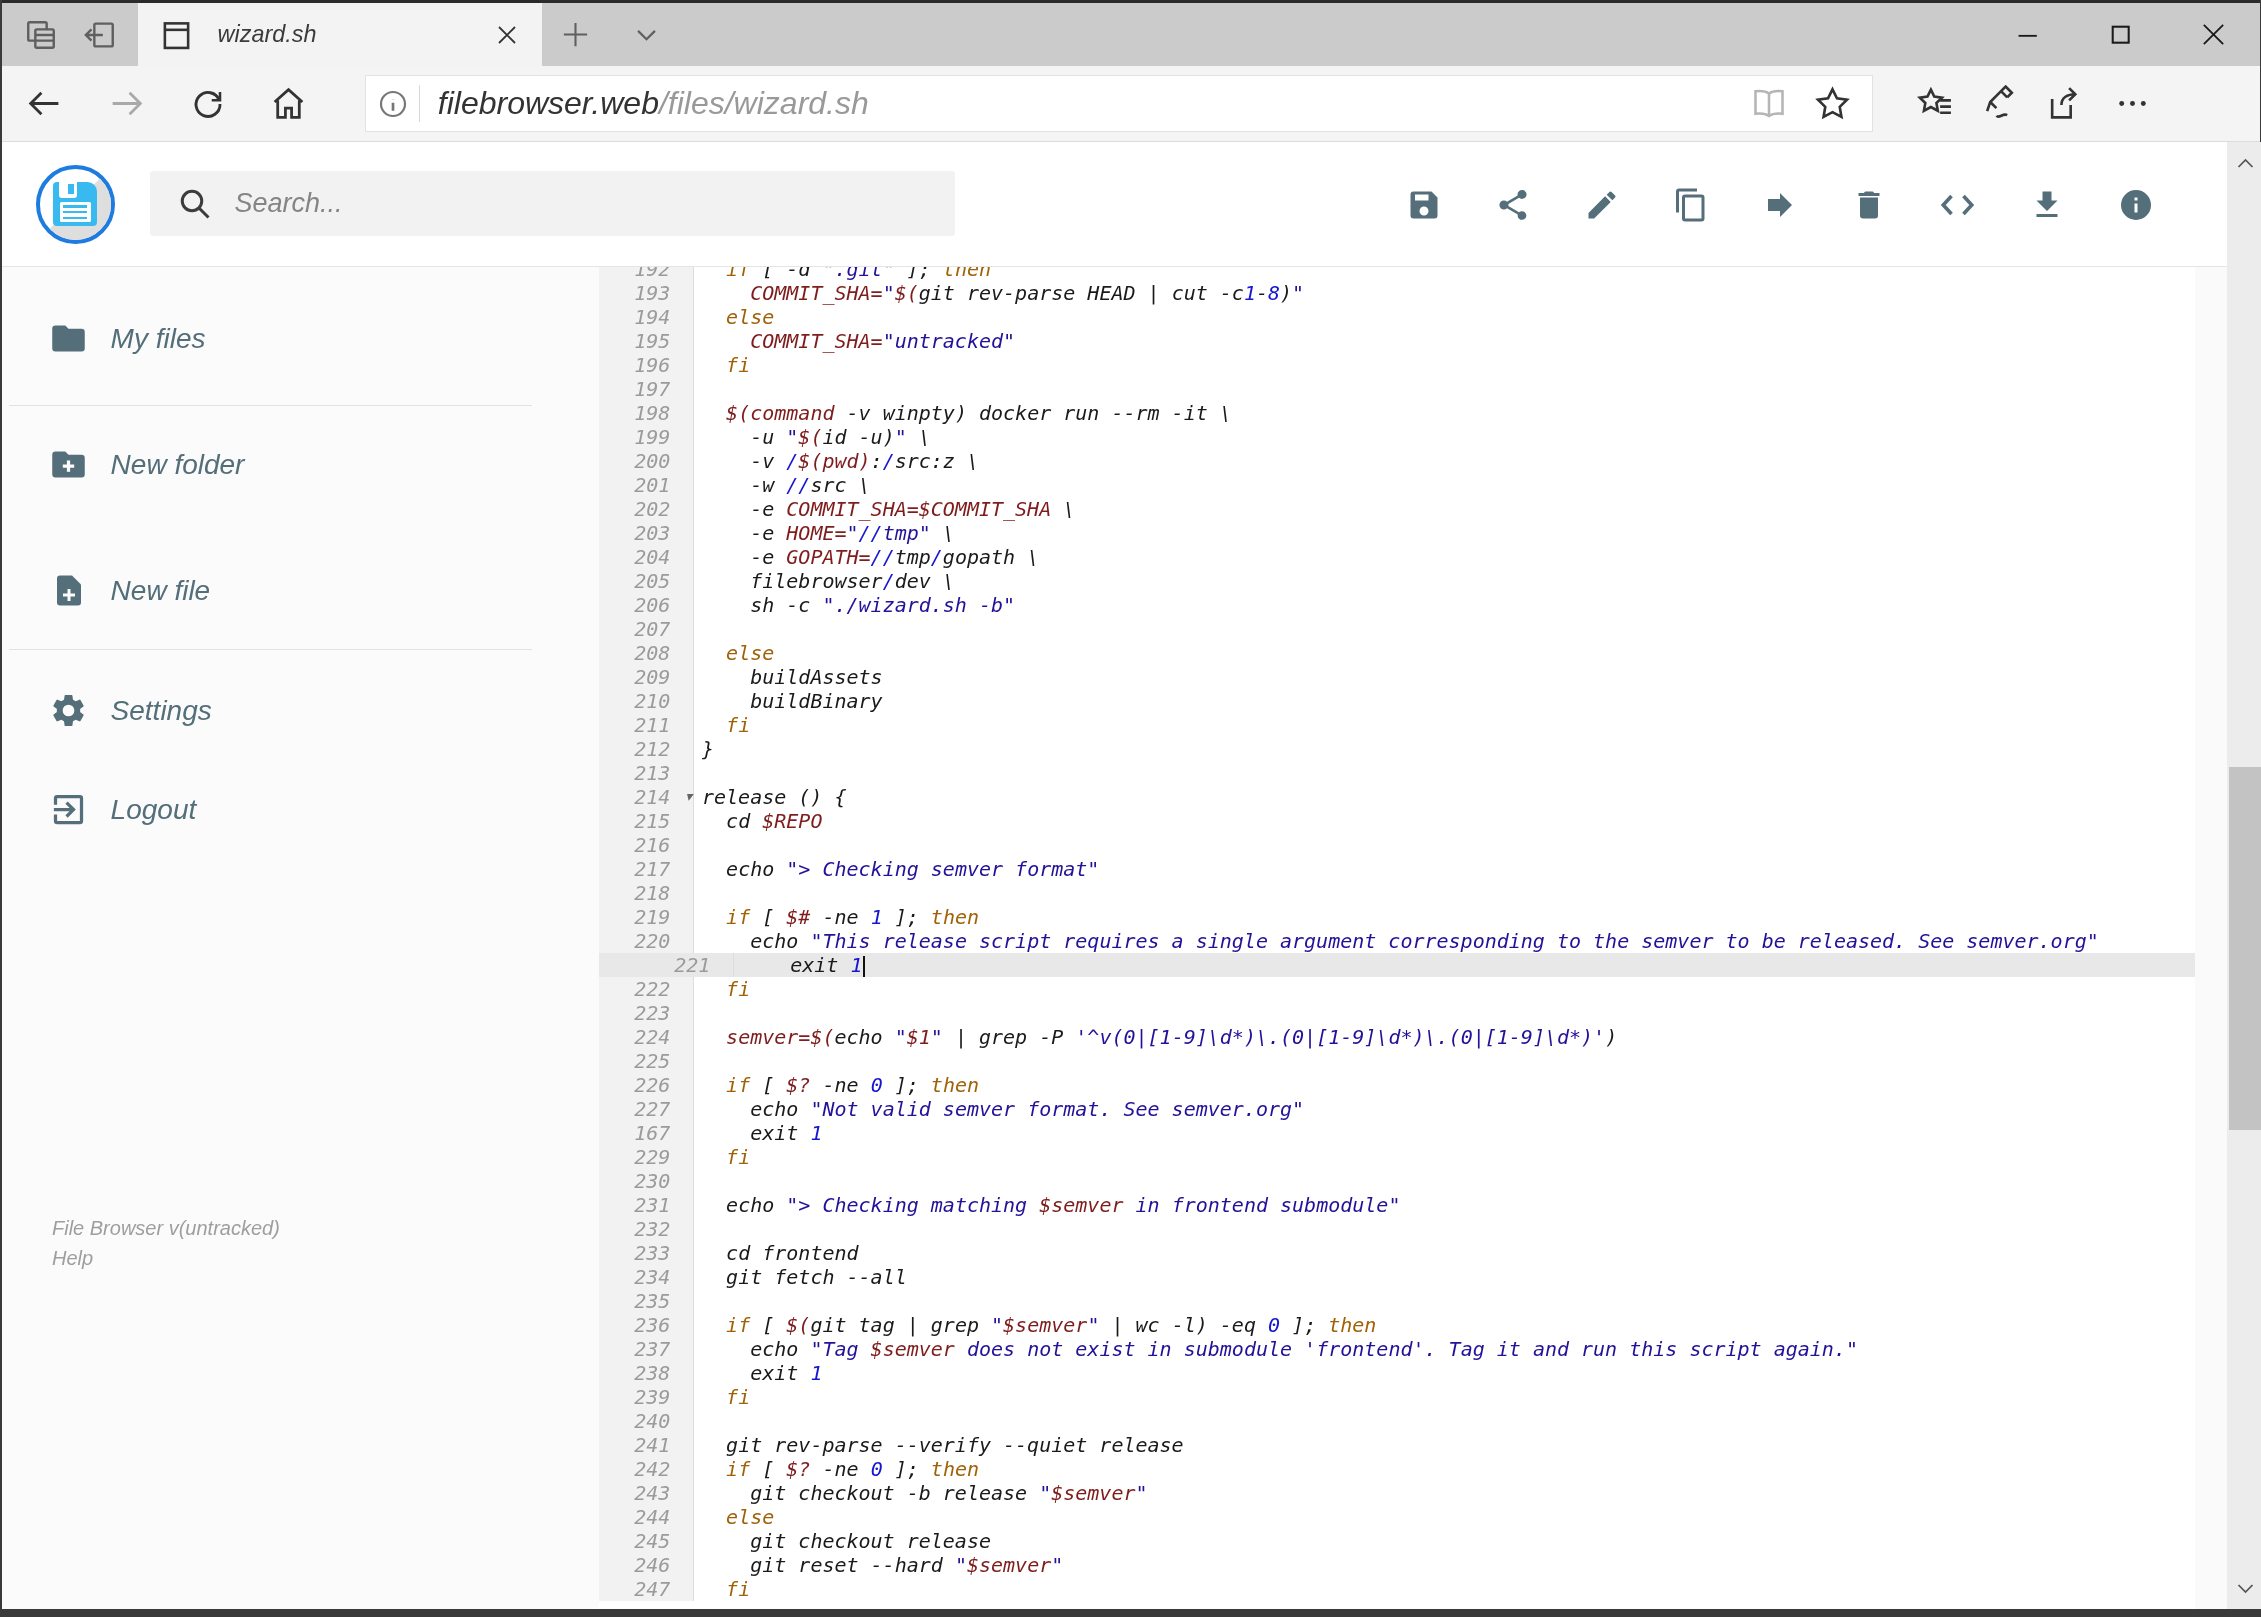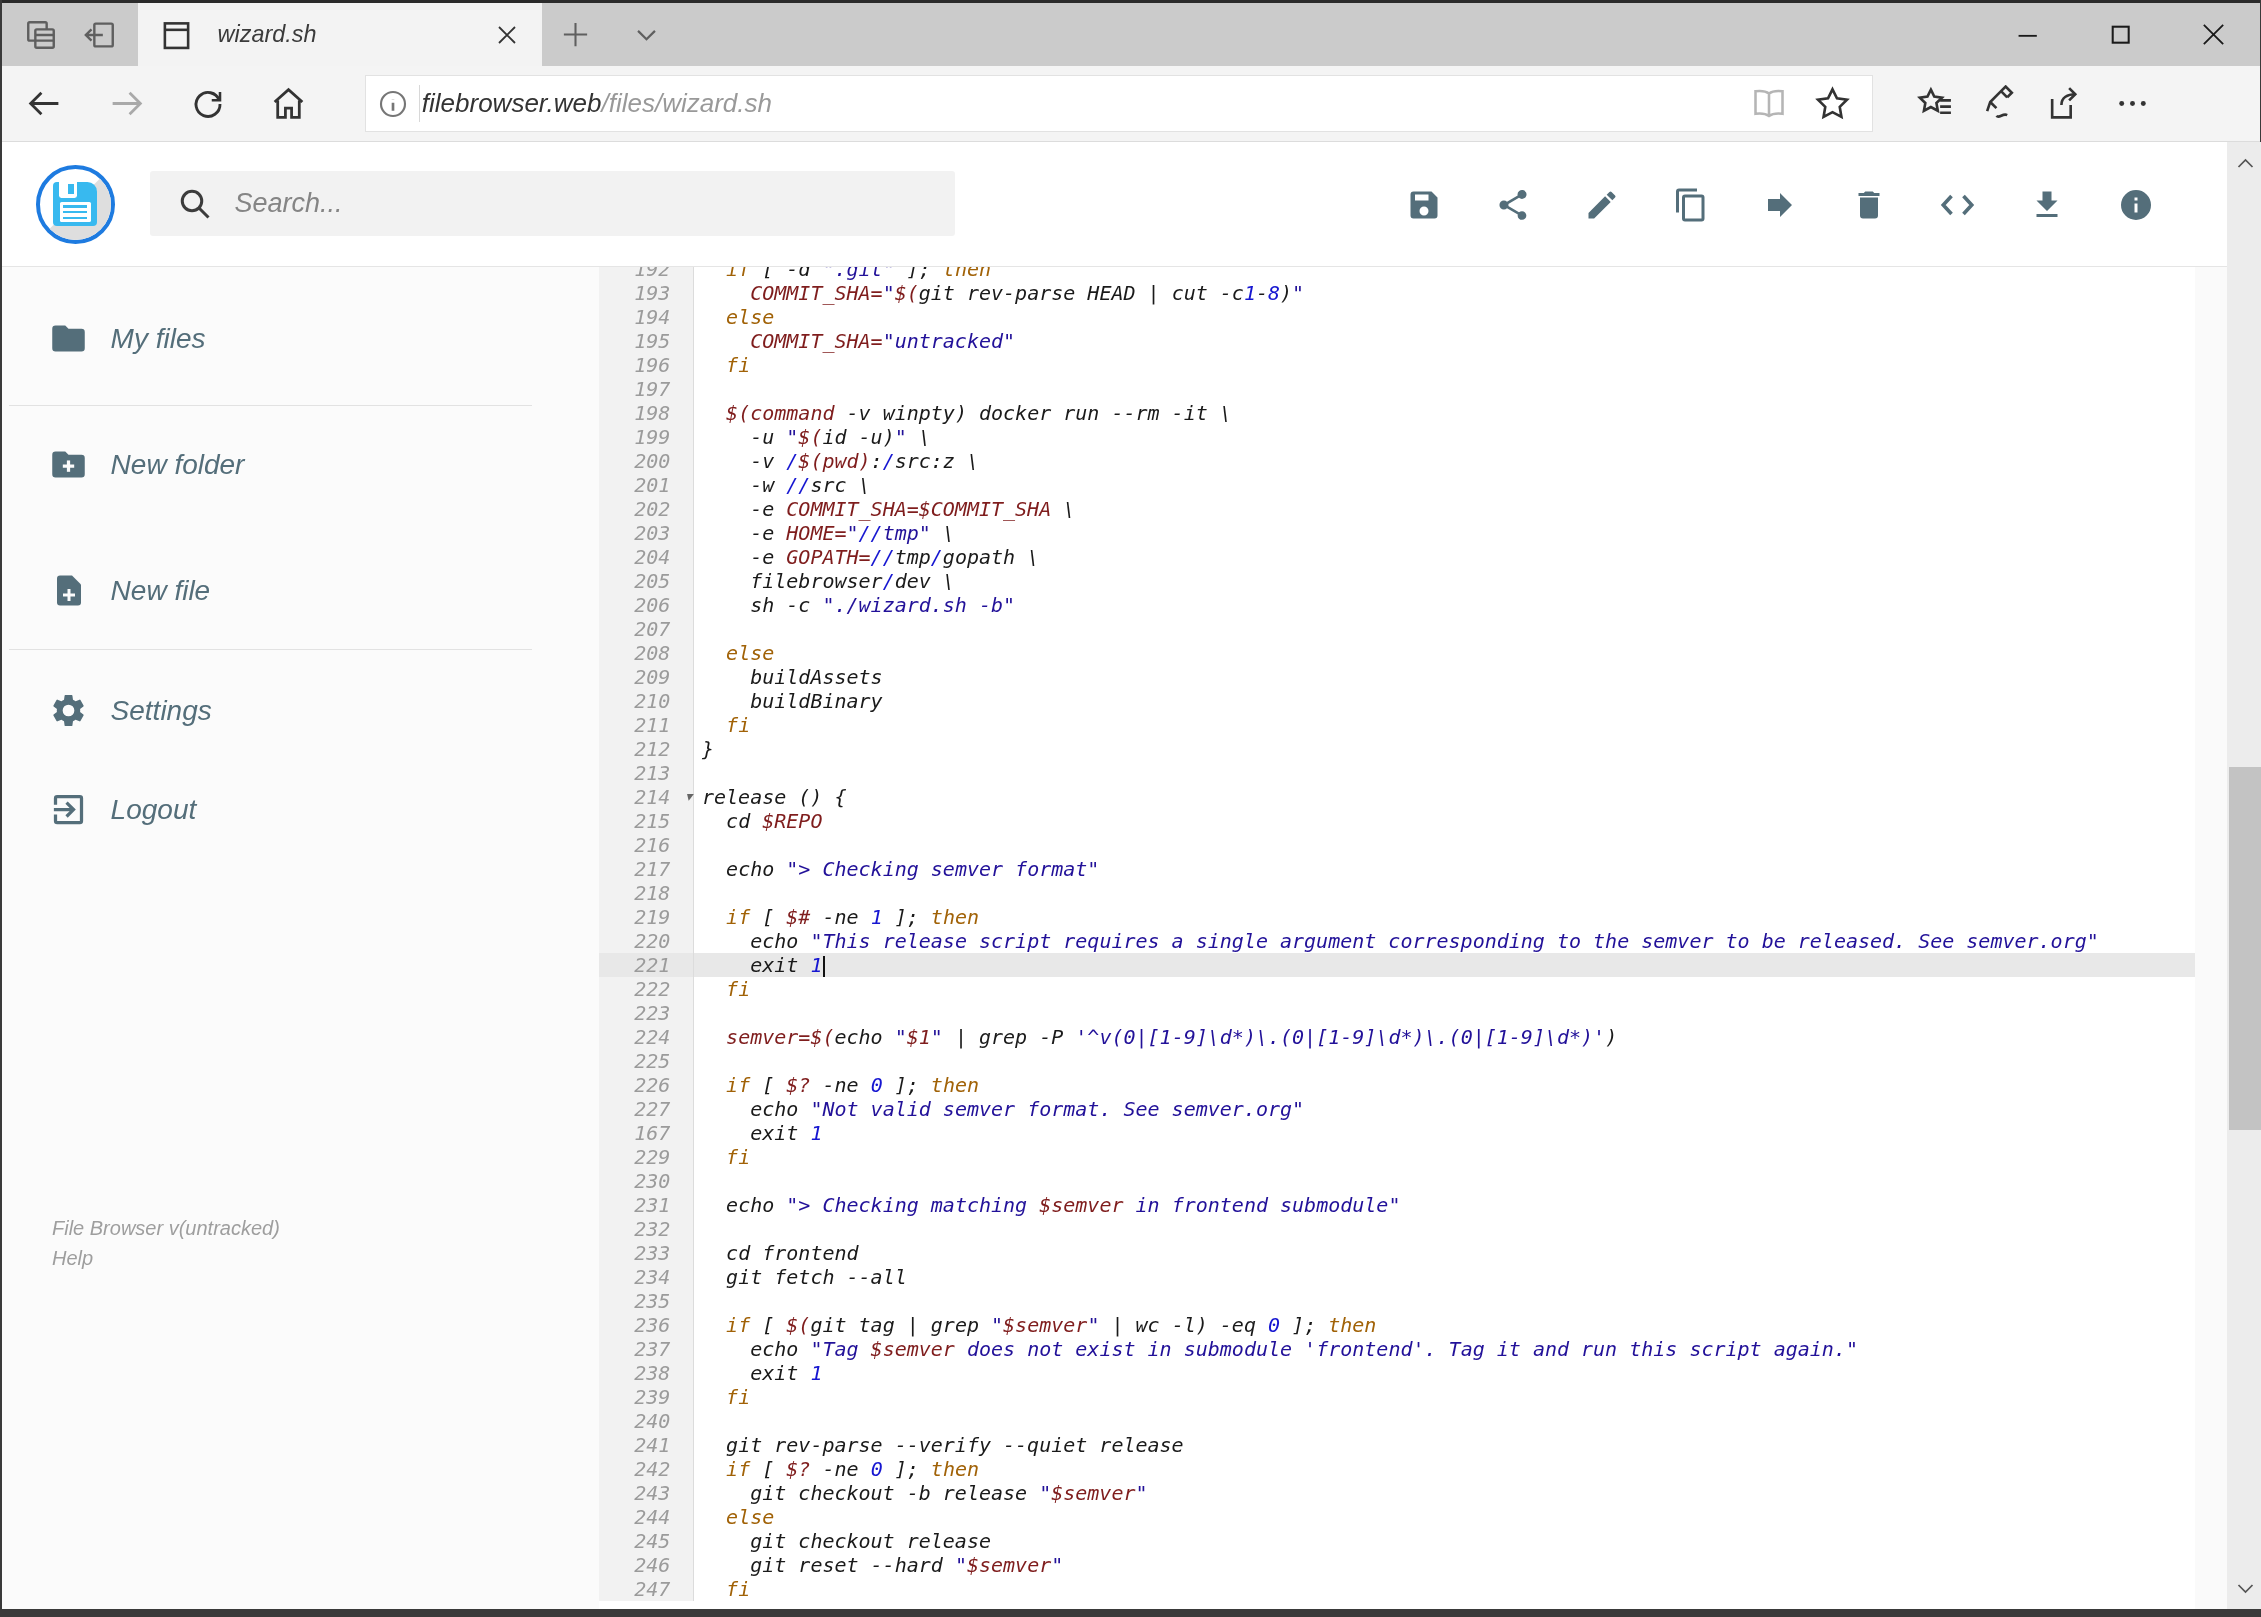--- a/index.html
+++ b/index.html
@@ -23,21 +23,21 @@
 
   
   #navbar { position:absolute; left:0; top:66px; width:100%; height:76px;
     background:#f4f4f4; border-bottom:0.8px solid #dcdcdc; }
   .nav-icon { position:absolute; top:0; height:75px; width:69px; display:flex;
     align-items:center; justify-content:center; color:#3c3c3c; cursor:pointer; }
   #addressbar { position:absolute; left:363px; top:9px; width:1508px; height:57px;
     background:#fff; border:0.8px solid #e2e2e2; display:flex; align-items:center; }
   #addr-info { width:53px; display:flex; justify-content:center; color:#767676; }
   #addr-sep { width:0.8px; height:37px; background:#d8d8d8; }
-  #addr-text { flex:1; font-size:26px; margin-left:2px; white-space:nowrap; }
+  #addr-text { flex:1; font-size:32px; margin-left:18px; white-space:nowrap; }
   #addr-text .host { color:#333; }
   #addr-text .path { color:#999; }
   #addr-right { display:flex; align-items:center; gap:27.4px; padding-right:21px; }
 
   
   #app-header { position:absolute; left:0; top:142px; width:2225px; height:125px;
     background:#fff; border-bottom:1.6px solid #e5e5e5;text-align:center; }
   #logo { position:absolute; left:34px; top:22.6px; width:79px; height:79px;
     border-radius:50%; border:4.8px solid #1e7be0; background:#fff; overflow:hidden; }
   #logo .shadow { position:absolute; left:24px; top:24px; width:73px; height:73px;
@@ -78,21 +78,21 @@
     background:#fff; overflow:hidden; }
   #code-rows { margin-top:-9.7px; font-family:"DejaVu Sans Mono", monospace;
     font-size:20px; }
   .code-row { display:flex; height:24px; line-height:24px; white-space:pre; }
   .gutter-cell { width:95px; background:#f2f2f2; border-right:0.8px solid #dcdcdc;
     color:#9b9b9b; text-align:right; padding-right:22.6px; position:relative;
     flex:none; }
   .gutter-cell .fold { position:absolute; right:0.8px; top:0; font-size:13.7px;
     color:#666; font-family:"Liberation Sans", sans-serif; }
   .code-row.active { background:#e8e8e8; }
-  .code-row.active .gutter-cell { background:#e8e8e8; }
+  .code-row.active .gutter-cell { background:#e8e8e8;margin-left:40px; }
   .code-line { padding-left:8px; color:#1a1a1a; }
   .seg-k { color:#a16207; }
   .seg-x { color:#221199; }
   .seg-v { color:#7f1d1d; }
   .seg-d { color:#1616d1; }
   .caret { display:inline-block; width:1.6px; height:21px; background:#111;
     vertical-align:text-bottom; margin-left:0.8px; animation:blink 1.1s steps(1) infinite; }
   @keyframes blink { 50% { opacity:0; } }
 
   

